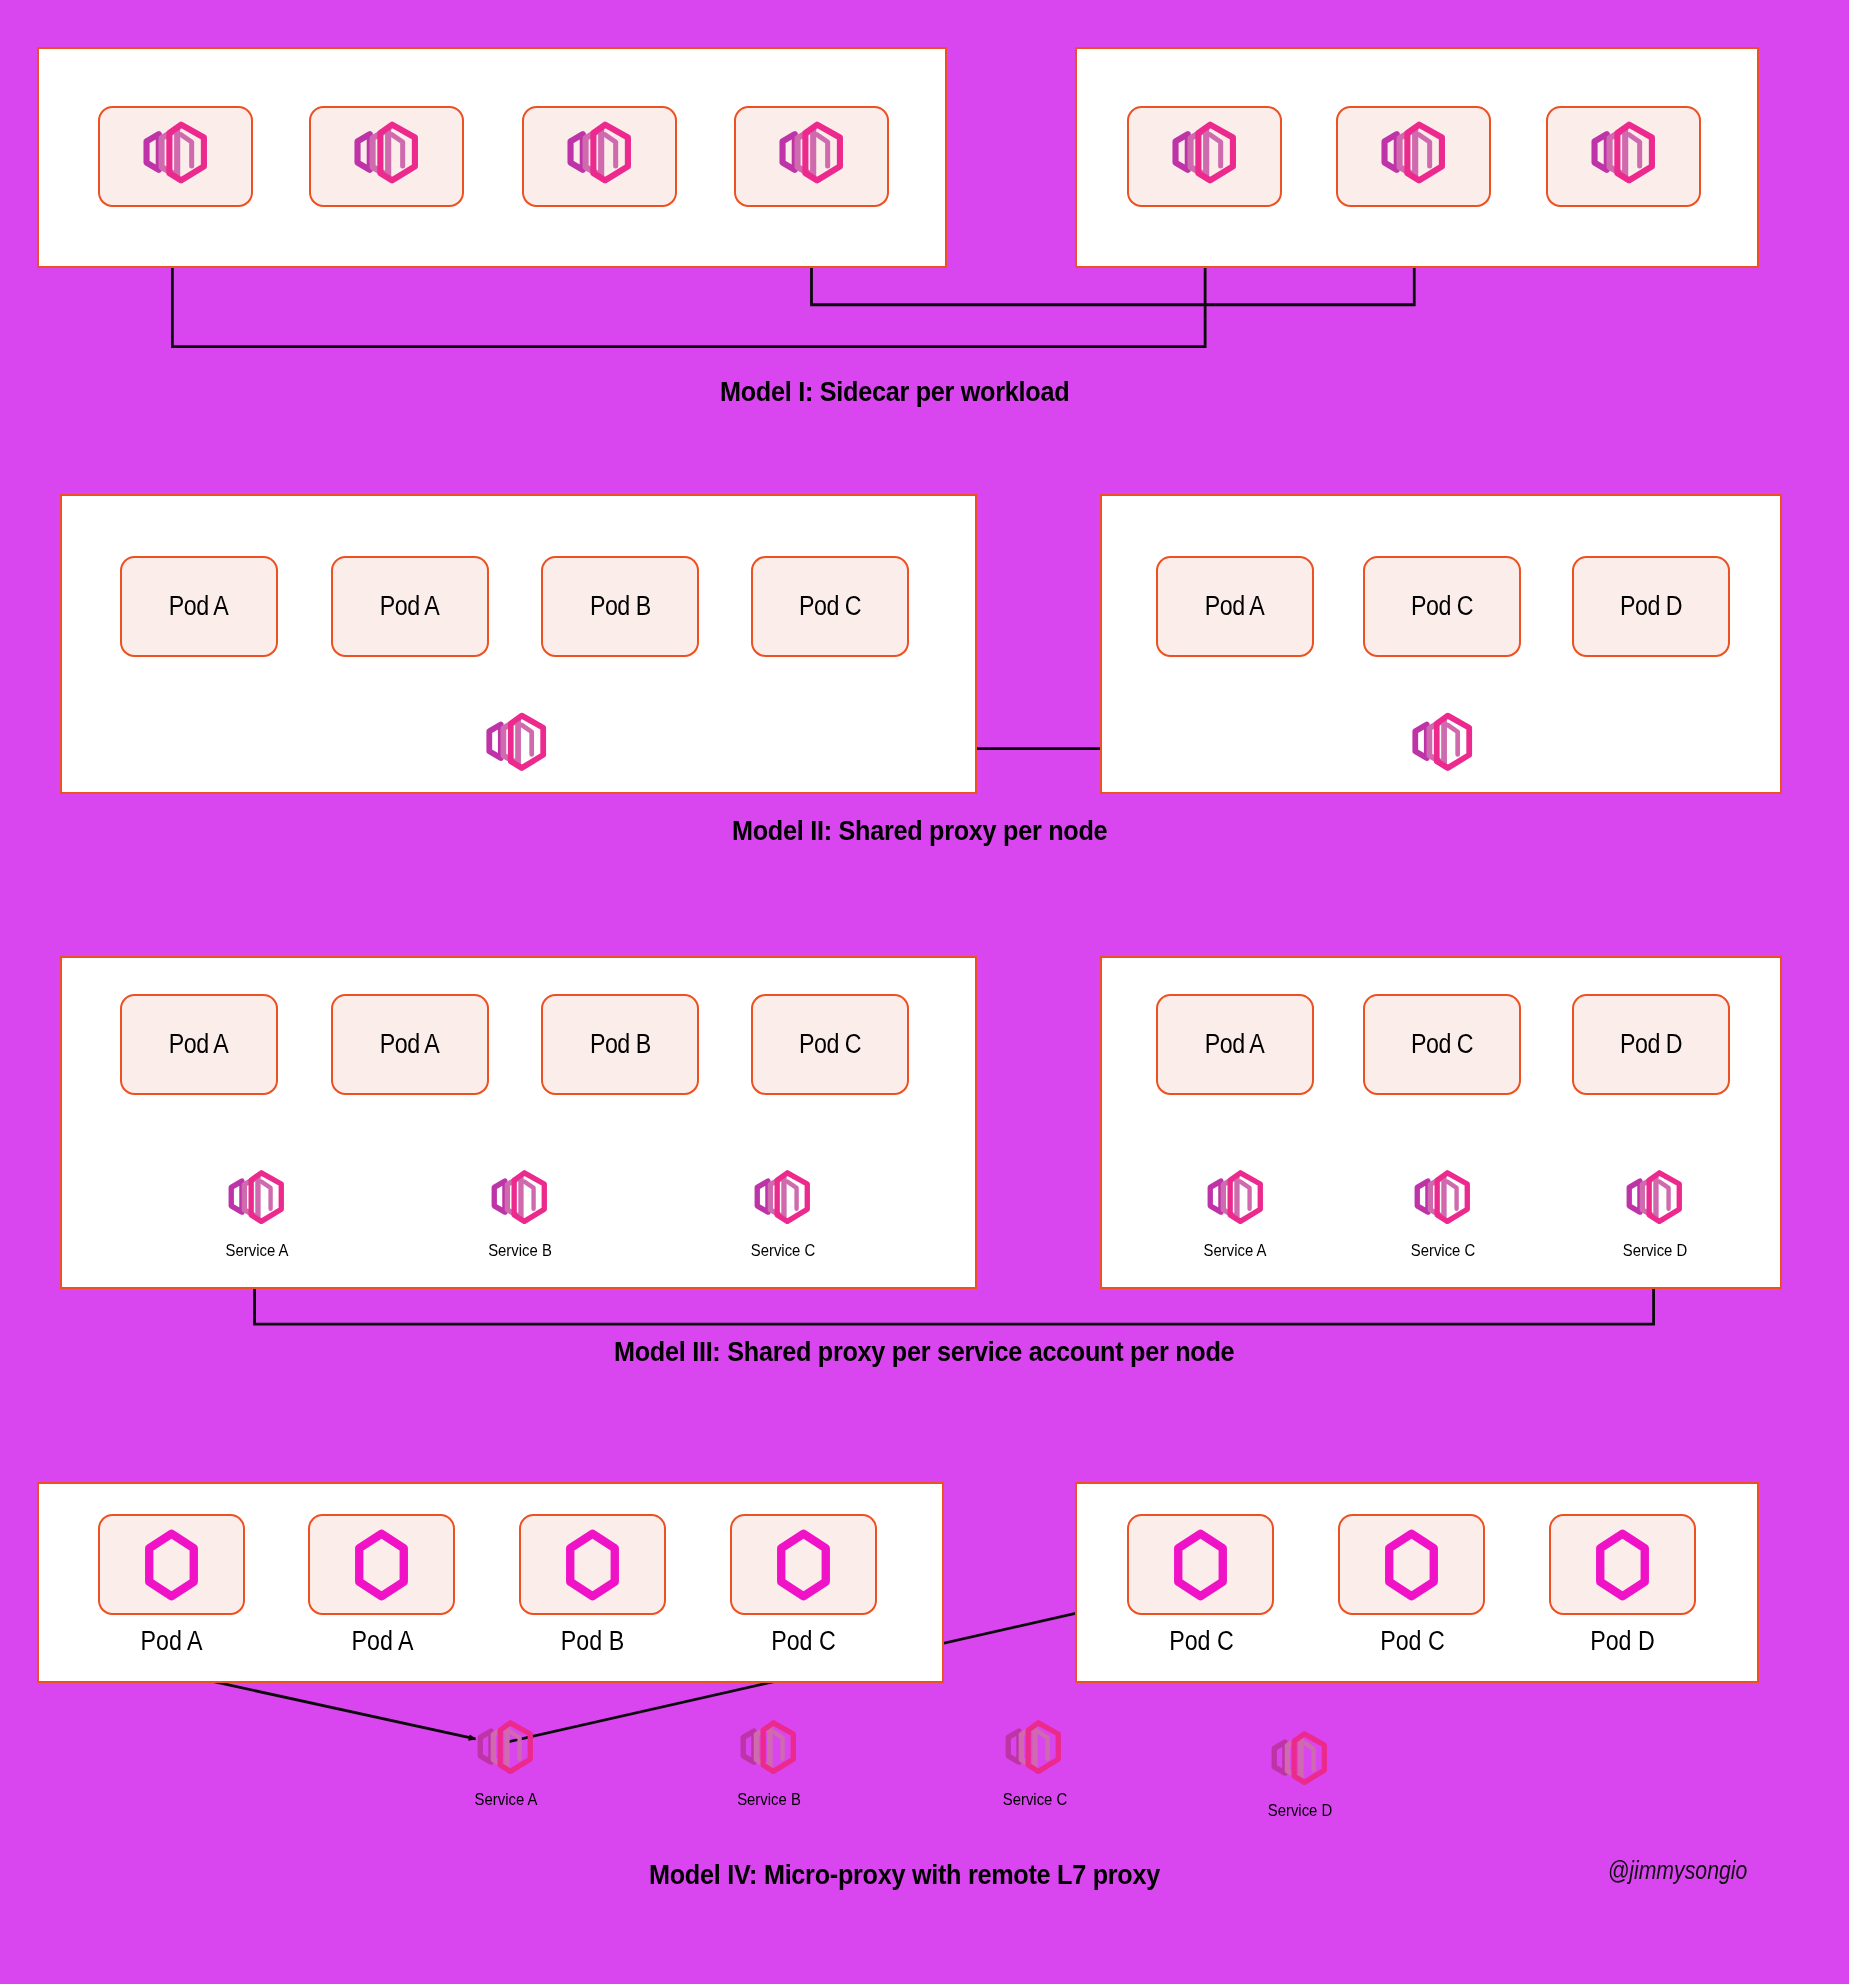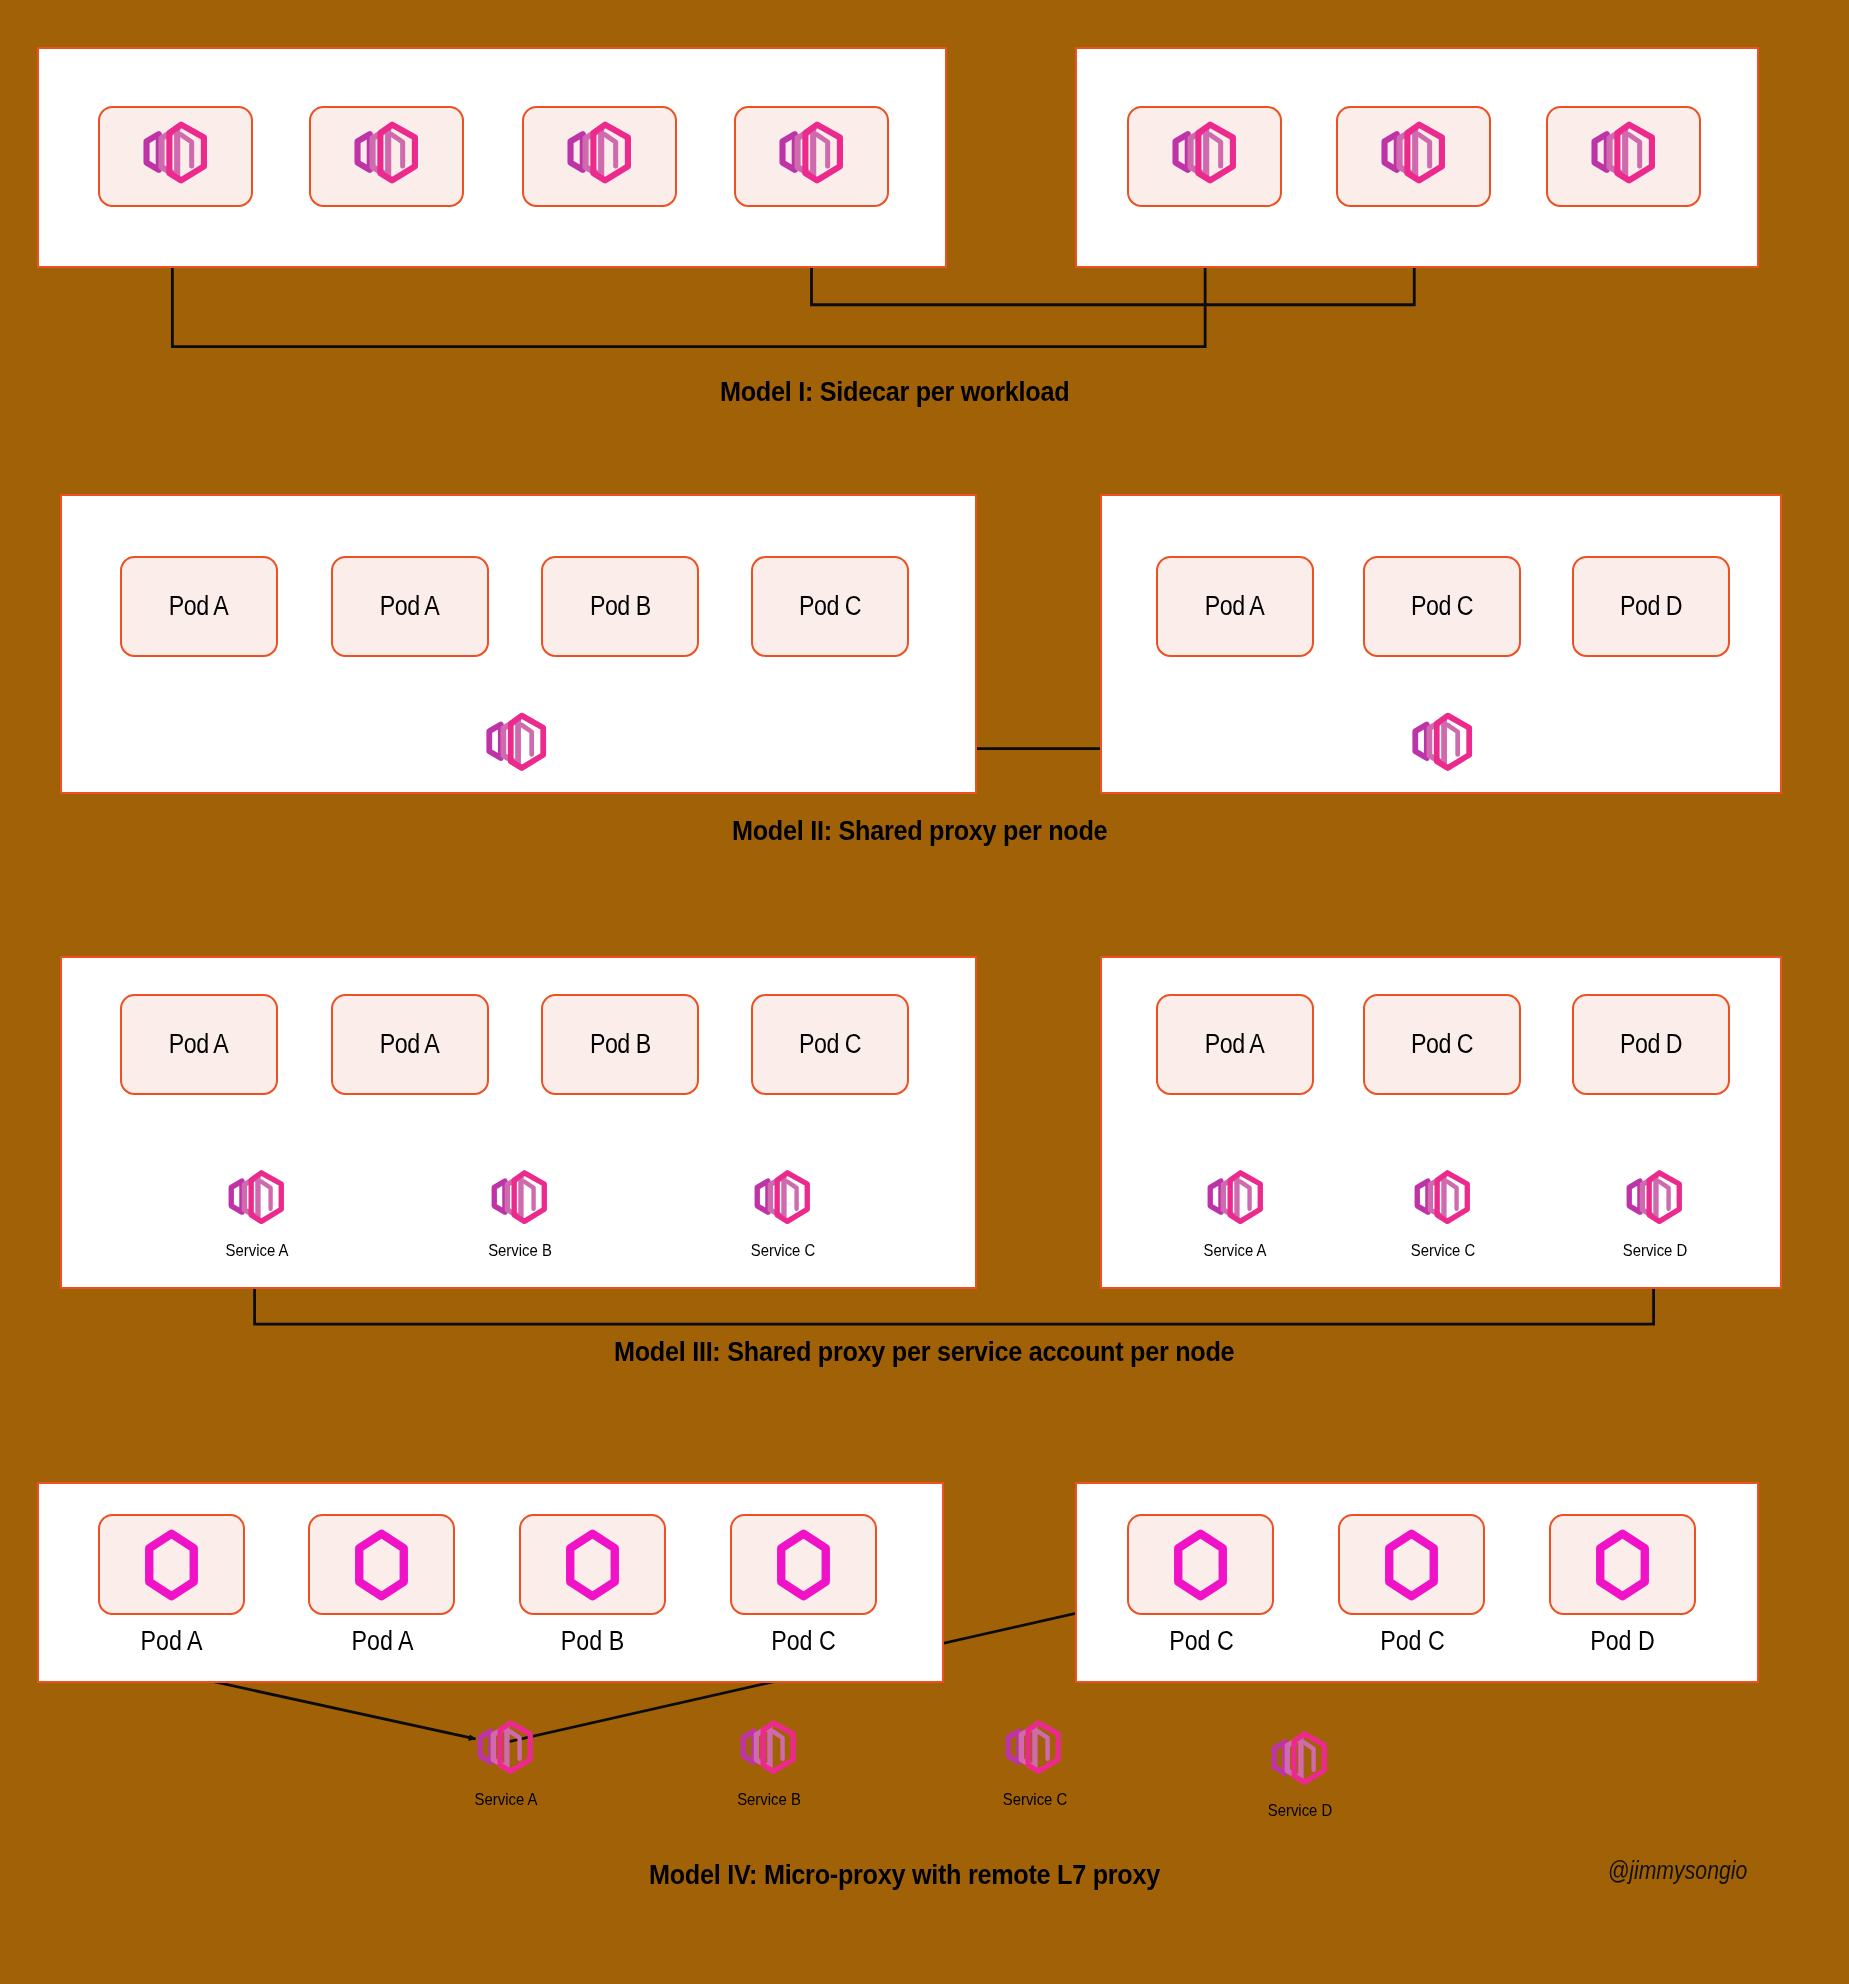--- a/index.html
+++ b/index.html
@@ -1,17 +1,17 @@
 <!DOCTYPE html>
 <html style="font-size:9px"><head>
 <meta charset="utf-8">
 <style>
   html,body{margin:0;padding:0;background:#ffffff;}
   body{font-family:"Liberation Sans", sans-serif;}
-  #root{position:relative;width:1850px;height:1985px;background:#a16207;overflow:hidden;}
+  #root{position:relative;width:1850px;height:1985px;background:#d946ef;overflow:hidden;}
   .svg-layer{position:absolute;inset:0;width:1850px;height:1985px;}
   .node-box{position:absolute;border:2.8px solid #ED5121;background:#ffffff;box-sizing:border-box;}
   .pod{position:absolute;border:2.2px solid #ED5121;background:#FAEDEA;border-radius:14.5px;box-sizing:border-box;
        display:flex;align-items:center;justify-content:center;}
   .pod-label{font-family:"Liberation Sans", sans-serif;font-weight:400;font-size:27px;color:#000;
              letter-spacing:-0.6px;white-space:nowrap;transform:scaleX(.86);}
   .ext-label{position:absolute;font-family:"Liberation Sans", sans-serif;font-size:27px;color:#000;
              white-space:nowrap;text-align:center;transform:scaleX(.86);}
   .svc-label{position:absolute;font-family:"Liberation Sans", sans-serif;font-size:17.3px;color:#000;
              white-space:nowrap;text-align:center;transform:scaleX(.86);}

